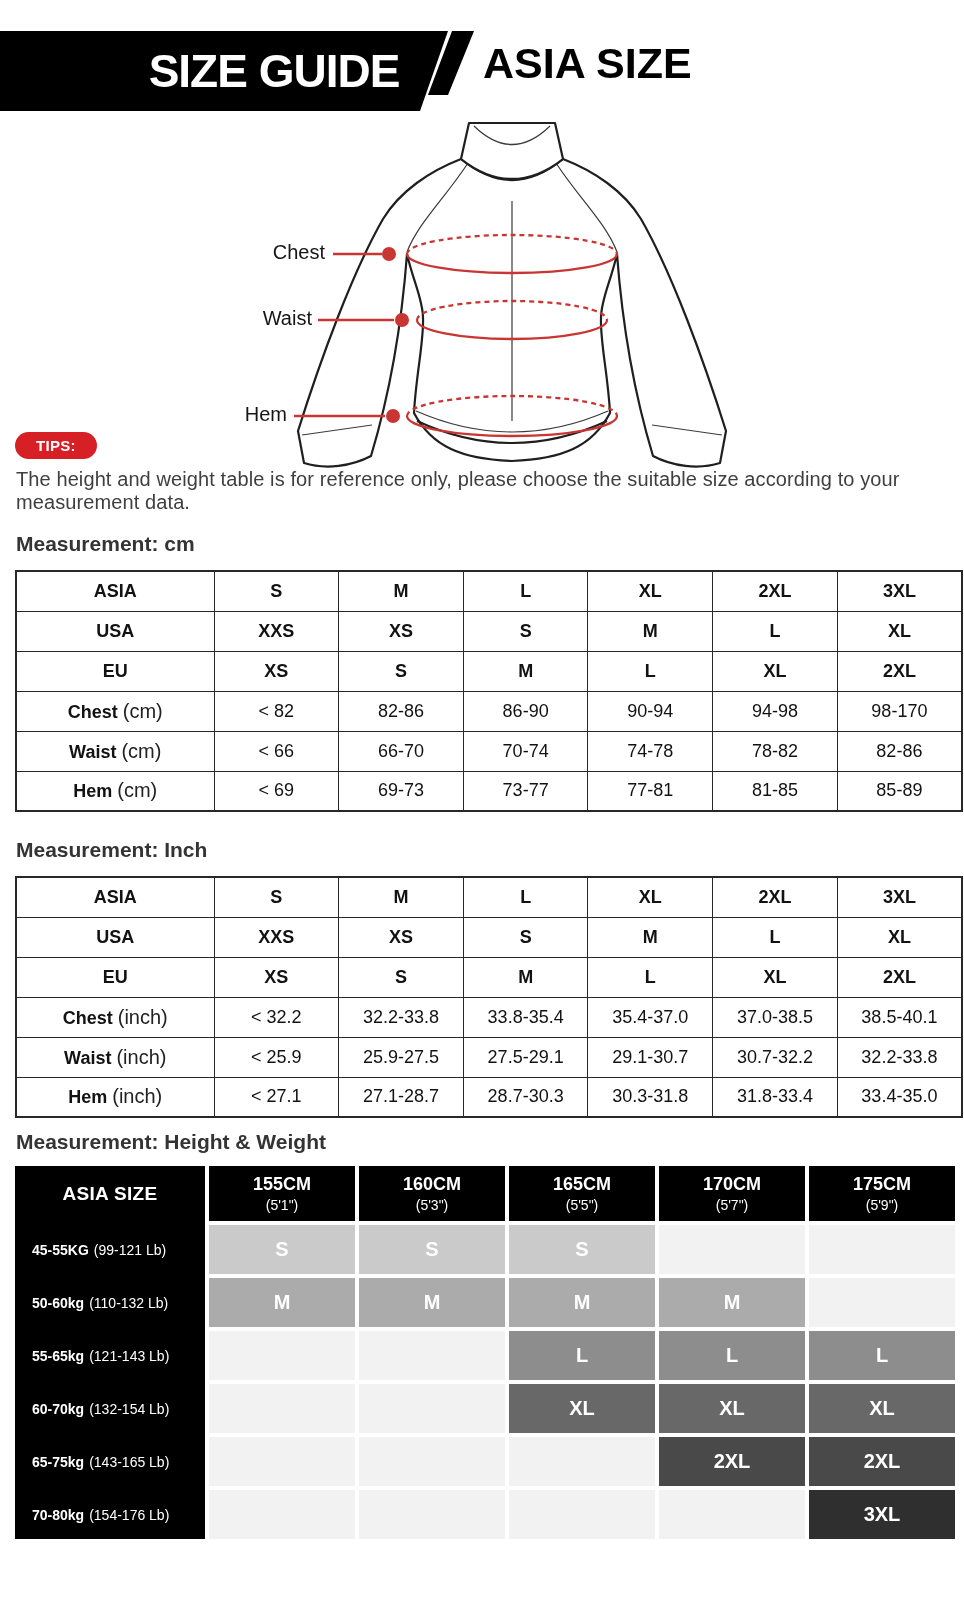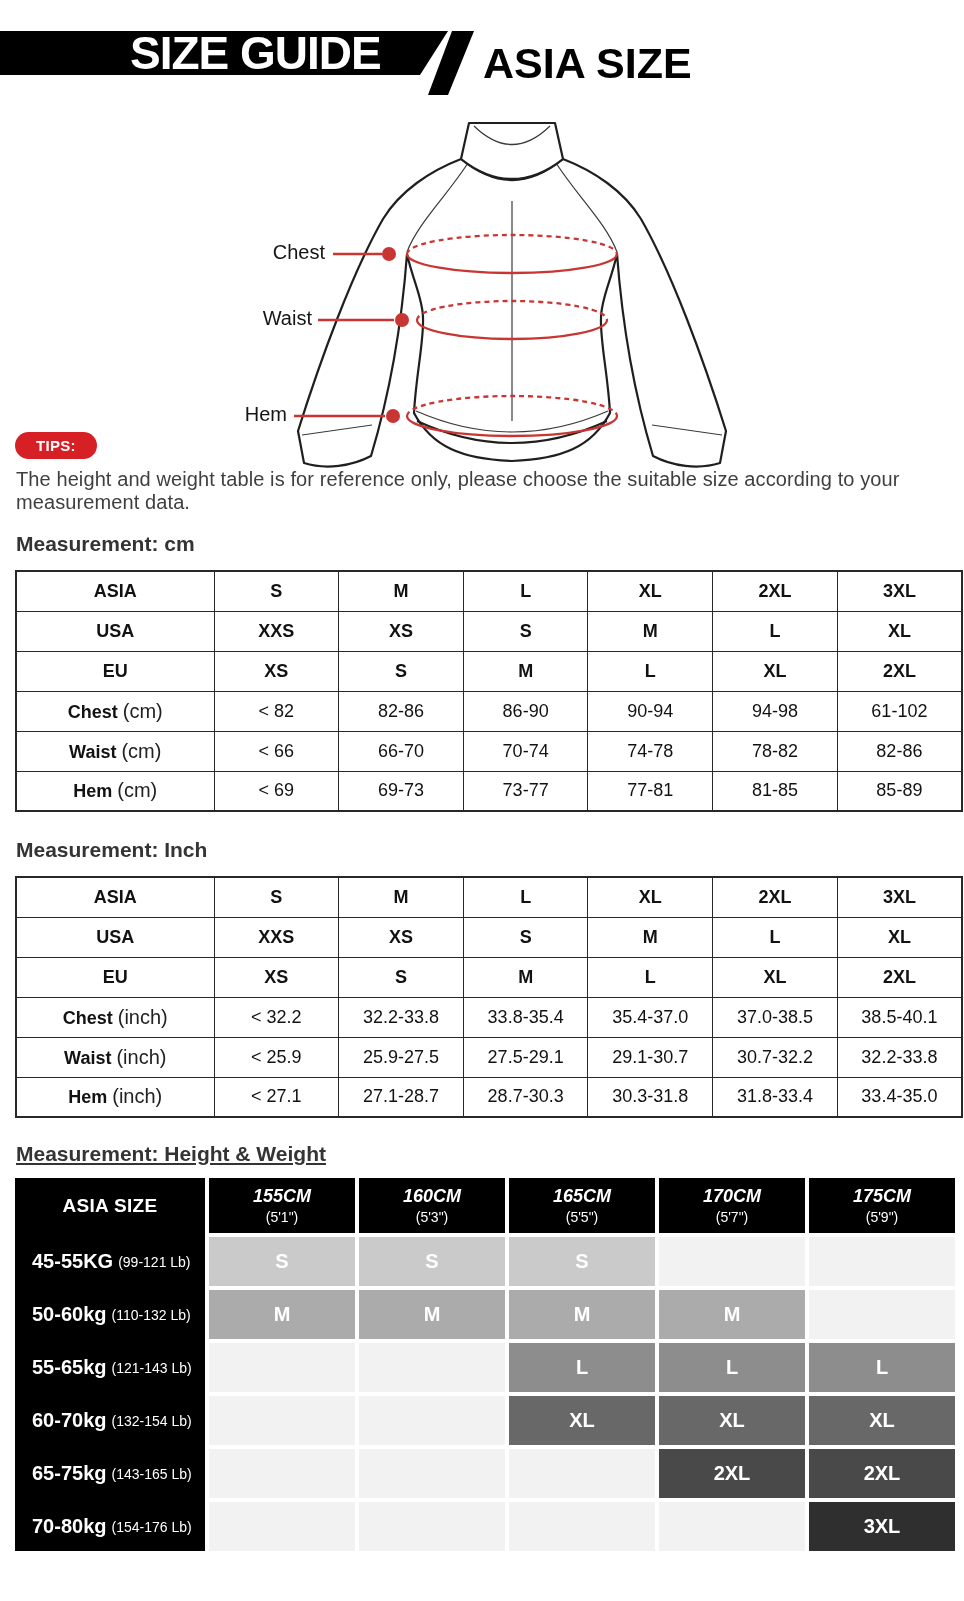--- a/index.html
+++ b/index.html
@@ -8,23 +8,23 @@
     --table-border:#282828;
     --ink:#1f1f1f;
   }
   *{box-sizing:border-box;}
   html,body{margin:0;padding:0;background:#fff;}
   body{width:964px;font-family:"Liberation Sans",sans-serif;color:#1c1c1c;}
   .page{width:964px;position:relative;overflow:hidden;padding-bottom:45px;}
 
   
   .banner-row{position:relative;margin-top:31px;height:64px;}
-  .banner-black{position:absolute;left:0;top:0;width:448px;height:44px;background:#000;
+  .banner-black{position:absolute;left:0;top:0;width:448px;height:80px;background:#000;
     clip-path:polygon(0 0,448px 0,420px 100%,0 100%);
-    display:flex;align-items:center;justify-content:flex-start;padding-left:130px;padding-right:30px;}
+    display:flex;align-items:center;justify-content:center;padding-left:130px;padding-right:30px;}
   .banner-black span{color:#fff;font-size:46px;font-weight:700;letter-spacing:-1px;white-space:nowrap;}
   .banner-slash{position:absolute;left:428px;top:0;width:46px;height:64px;background:#000;
     clip-path:polygon(24px 0,46px 0,20px 100%,0 100%);}
   .asia-title{position:absolute;left:483px;top:0;height:64px;display:flex;align-items:center;
     font-size:43px;font-weight:700;color:#000;letter-spacing:0px;white-space:nowrap;}
 
   
   .figure{position:relative;height:360px;margin-top:14px;}
   .figure svg{position:absolute;left:0;top:0;}
   .fig-label{position:absolute;font-size:20px;color:#151515;}
@@ -39,43 +39,43 @@
   .reddot{fill:var(--drawing-red);stroke:none;}
 
   
   .tips-badge{position:relative;margin:-37px 0 0 15px;width:82px;height:27px;background:var(--accent-red);
     border-radius:14px;color:#fff;font-weight:700;font-size:15px;display:flex;align-items:center;justify-content:center;letter-spacing:.3px;}
   .tips-text{margin:9px 0 0 16px;font-size:20px;color:#3f3f3f;letter-spacing:.1px;}
 
   
   .mheading{margin:18px 0 0 16px;font-size:21px;font-weight:700;color:#343434;}
   .mheading.inch{margin-top:26px;}
-  .mheading.hw{margin-top:24px;text-decoration:underline;}
+  .mheading.hw{margin-top:12px;}
 
   
   table.sizes{border-collapse:collapse;margin:14px 0 0 15px;width:948px;table-layout:fixed;border:2px solid var(--table-border);}
   table.sizes col.c0{width:198px;}
   table.sizes td{border:1.5px solid var(--table-border);height:40px;text-align:center;vertical-align:middle;
     font-size:18px;color:#121212;padding:0;}
   table.sizes td.hdrcell{font-weight:700;}
   table.sizes td.rowlabel .lbl{font-weight:700;font-size:18px;}
   table.sizes td.rowlabel .unit{font-weight:400;font-size:20px;color:#222;}
 
   
   .hw-table{display:flex;gap:4px;margin:12px 0 0 15px;}
   .hw-left{width:190px;background:#000;display:flex;flex-direction:column;}
   .hw-corner{height:59px;padding-bottom:4px;display:flex;align-items:center;justify-content:center;
     color:#fff;font-weight:700;font-size:19px;letter-spacing:.3px;}
   .hw-wlabel{height:53px;padding:0 0 4px 17px;display:flex;align-items:center;color:#fff;white-space:nowrap;}
   .hw-wlabel:last-child{height:49px;padding-bottom:0;}
-  .hw-wlabel .w{font-weight:700;font-size:20px;}
+  .hw-wlabel .w{font-weight:700;font-size:14px;}
   .hw-wlabel .lb{font-size:14px;margin-left:5px;}
   .hw-grid{display:grid;grid-template-columns:repeat(5,146px);grid-template-rows:55px repeat(6,49px);gap:4px;}
   .hw-head{background:#000;color:#fff;display:flex;flex-direction:column;align-items:center;justify-content:center;line-height:1.3;}
-  .hw-head .cmv{font-weight:700;font-size:18px;font-style:italic;}
+  .hw-head .cmv{font-weight:700;font-size:18px;}
   .hw-head .ftv{font-size:14px;}
   .hw-cell{display:flex;align-items:center;justify-content:center;color:#fff;font-weight:700;font-size:20px;}
 </style>
 </head>
 <body>
 
 <div class="page">
 
   <div class="banner-row">
     <div class="banner-black">
@@ -183,21 +183,21 @@
           <td class="hdrcell">XL</td>
           <td class="hdrcell">2XL</td>
         </tr>
         <tr>
           <td class="rowlabel"><span class="lbl">Chest</span> <span class="unit">(cm)</span></td>
           <td>&lt; 82</td>
           <td>82-86</td>
           <td>86-90</td>
           <td>90-94</td>
           <td>94-98</td>
-          <td>61-102</td>
+          <td>98-170</td>
         </tr>
         <tr>
           <td class="rowlabel"><span class="lbl">Waist</span> <span class="unit">(cm)</span></td>
           <td>&lt; 66</td>
           <td>66-70</td>
           <td>70-74</td>
           <td>74-78</td>
           <td>78-82</td>
           <td>82-86</td>
         </tr>

